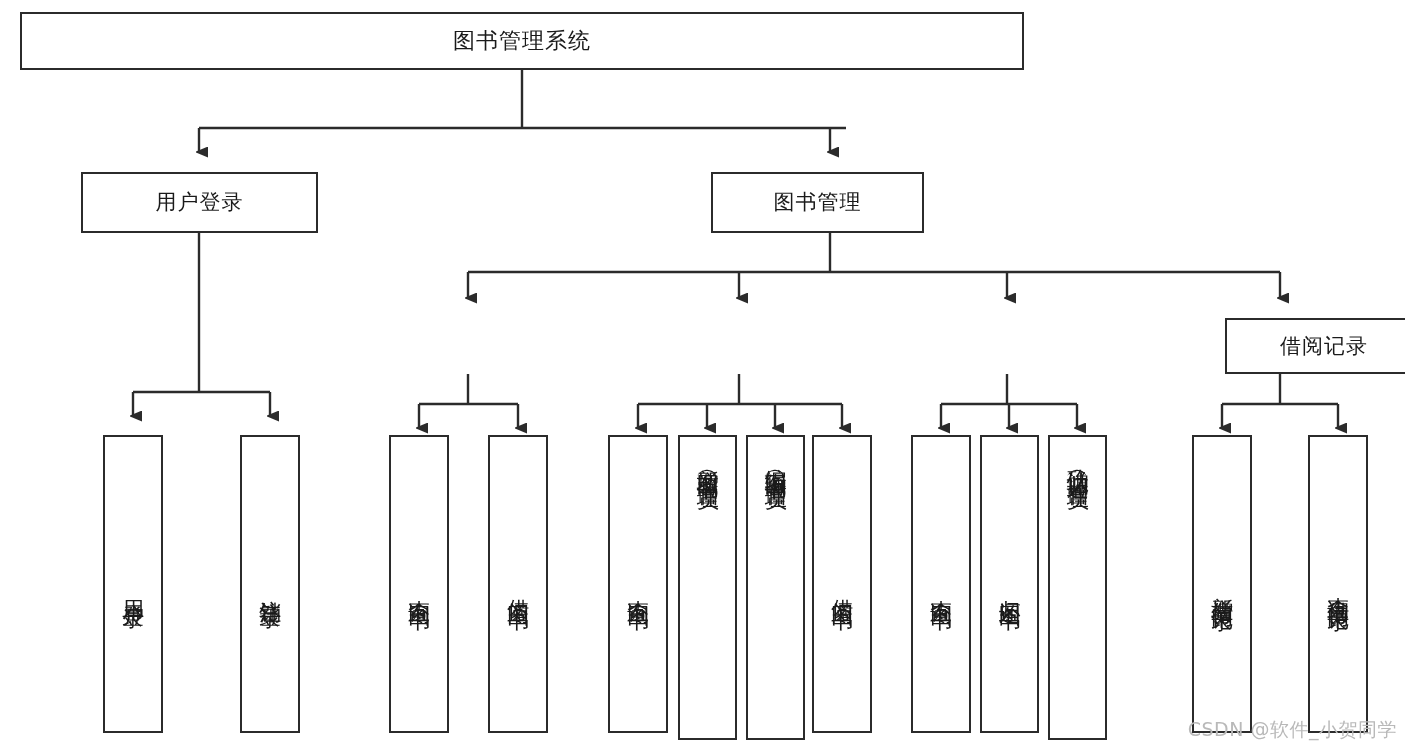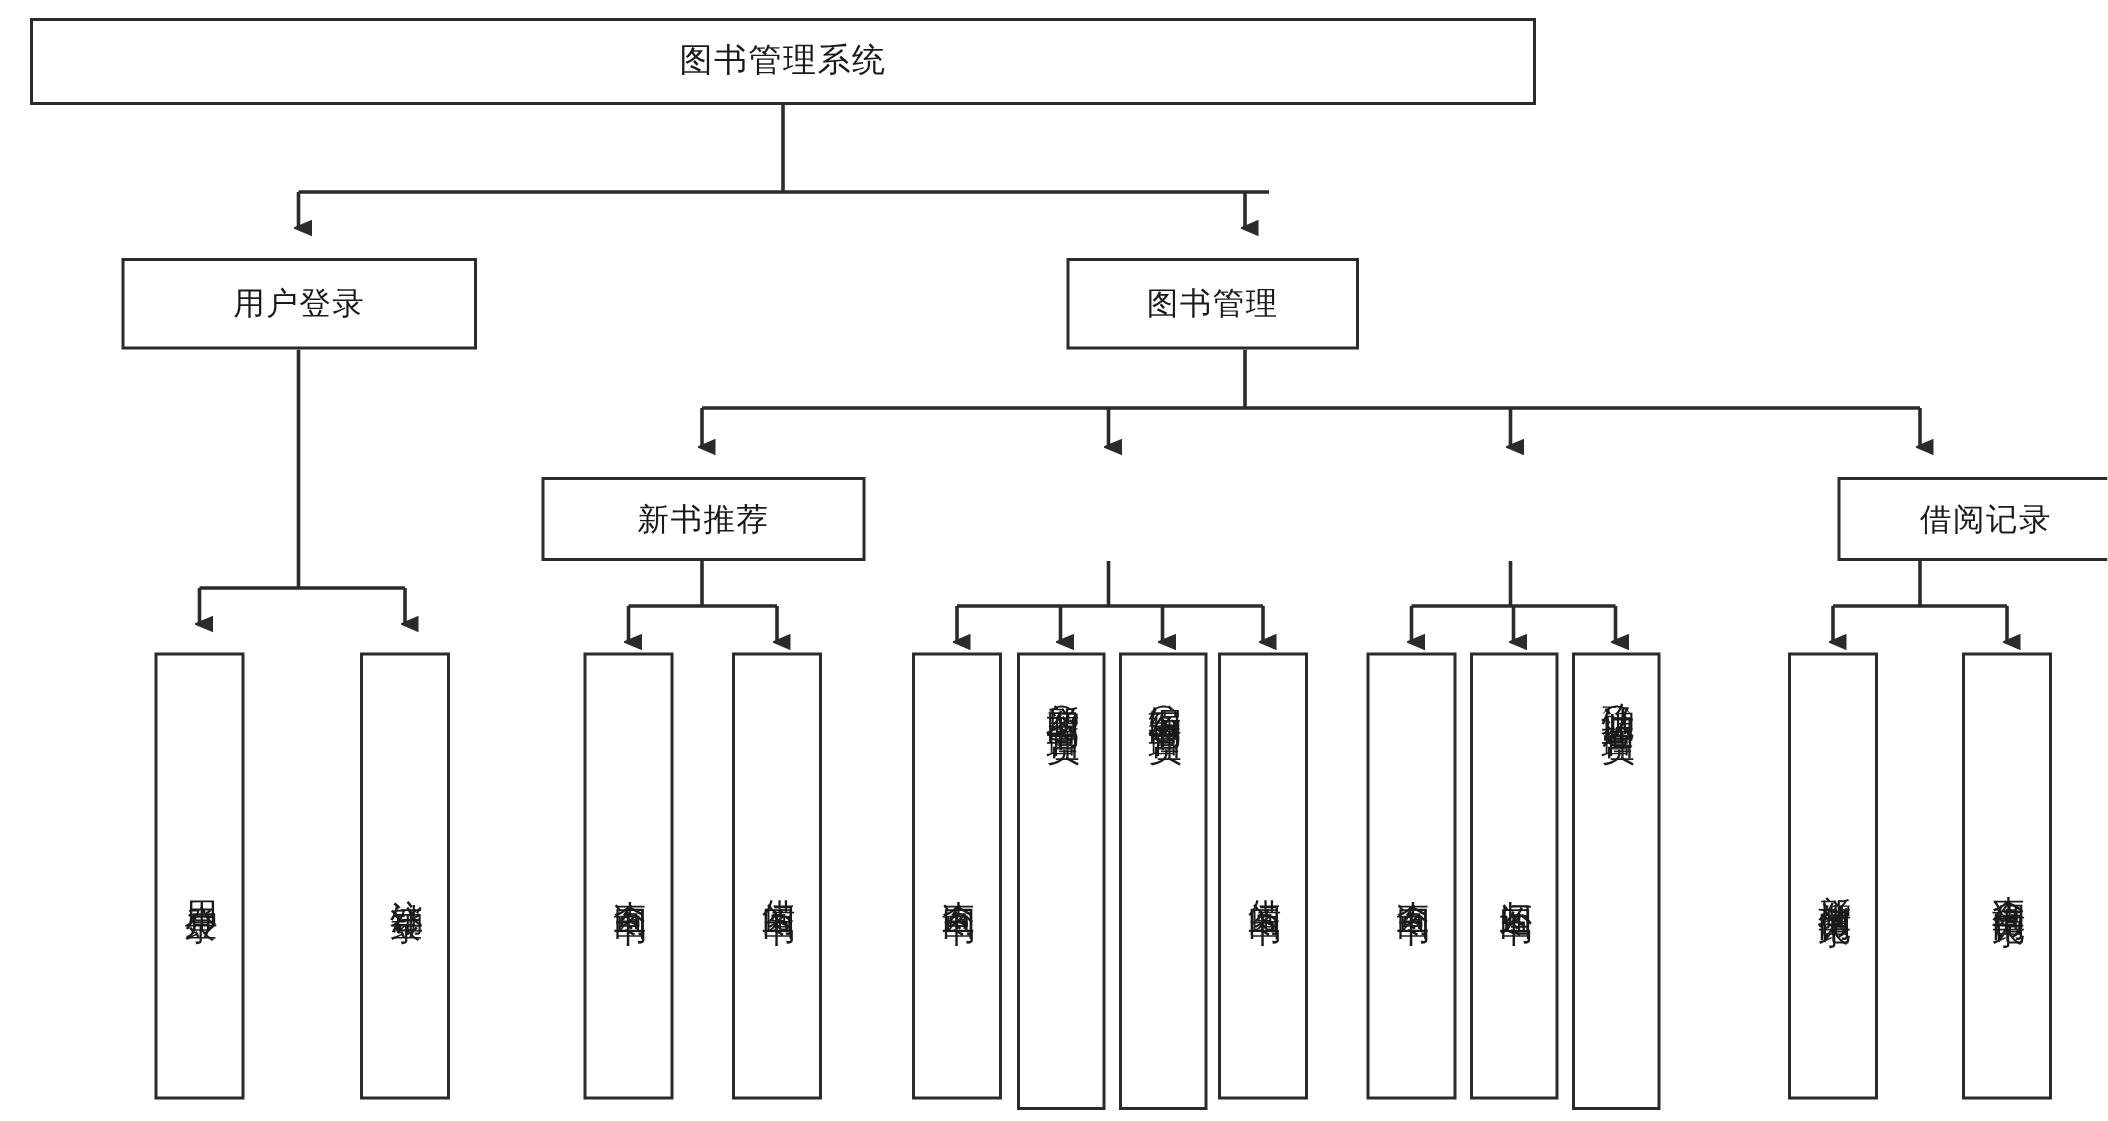--- a/index.html
+++ b/index.html
@@ -136,27 +136,24 @@
     </g>
   </svg>
 
   <div class="node horiz root" style="left:20px; top:12px; width:1004px; height:58px;">
     <span class="label">图书管理系统</span>
   </div>
 
   <div class="node horiz" style="left:81px; top:172px; width:237px; height:61px;">
     <span class="label">用户登录</span>
   </div>
-  <div class="node horiz" style="left:711px; top:172px; width:195px; height:61px;">
+  <div class="node horiz" style="left:711px; top:172px; width:213px; height:61px;">
     <span class="label">图书管理</span>
   </div>
 
-  <div class="node horiz" style="left:361px; top:318px; width:216px; height:56px;">
-    <span class="label">新书推荐</span>
-  </div>
   <div class="node horiz" style="left:1225px; top:318px; width:198px; height:56px;">
     <span class="label">借阅记录</span>
   </div>
 
   <div class="node vert mid" style="left:103px; top:435px; width:60px; height:298px;">
     <span class="label" style="margin-top: 141px;">用户登录</span>
   </div>
   <div class="node vert mid" style="left:240px; top:435px; width:60px; height:298px;">
     <span class="label" style="margin-top: 141px;">注销登录</span>
   </div>
@@ -191,14 +188,15 @@
     <span class="label" style="margin-top: 10px;">确认归还（管理员）</span>
   </div>
 
   <div class="node vert mid" style="left:1192px; top:435px; width:60px; height:298px;">
     <span class="label" style="margin-top: 138px;">新增借阅记录</span>
   </div>
   <div class="node vert mid" style="left:1308px; top:435px; width:60px; height:298px;">
     <span class="label" style="margin-top: 138px;">查询借阅记录</span>
   </div>
 
+  <div class="watermark">CSDN @软件_小贺同学</div>
 
 </div>
 
 </body></html>

